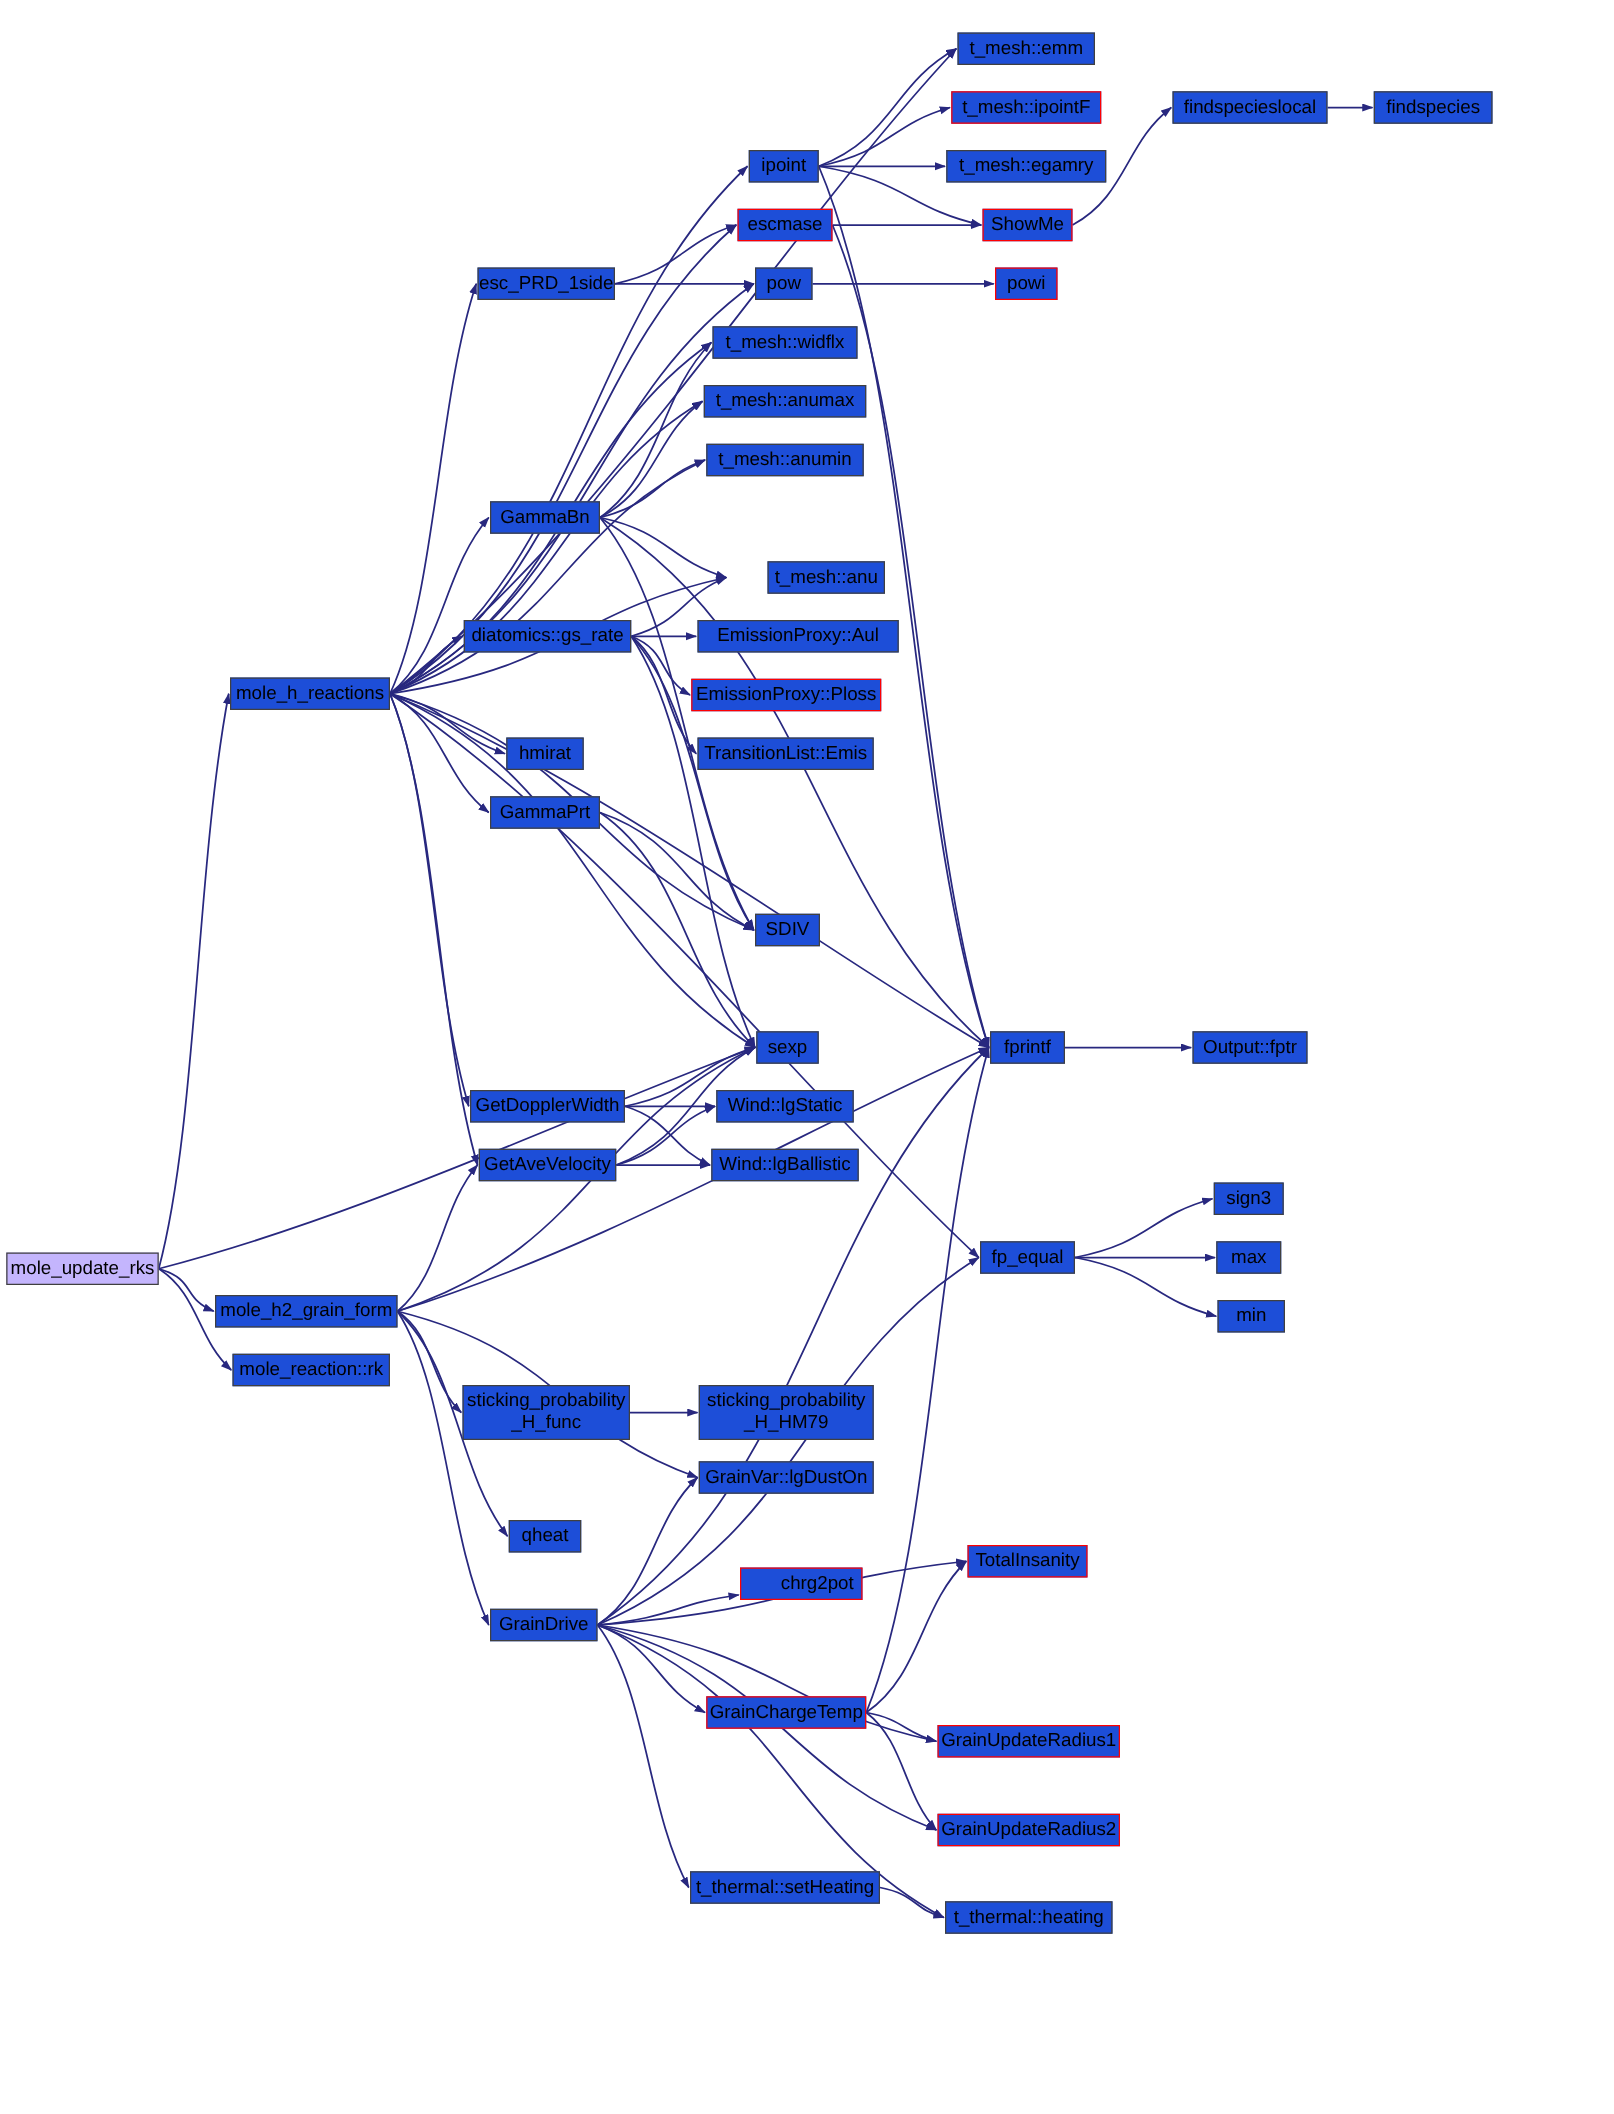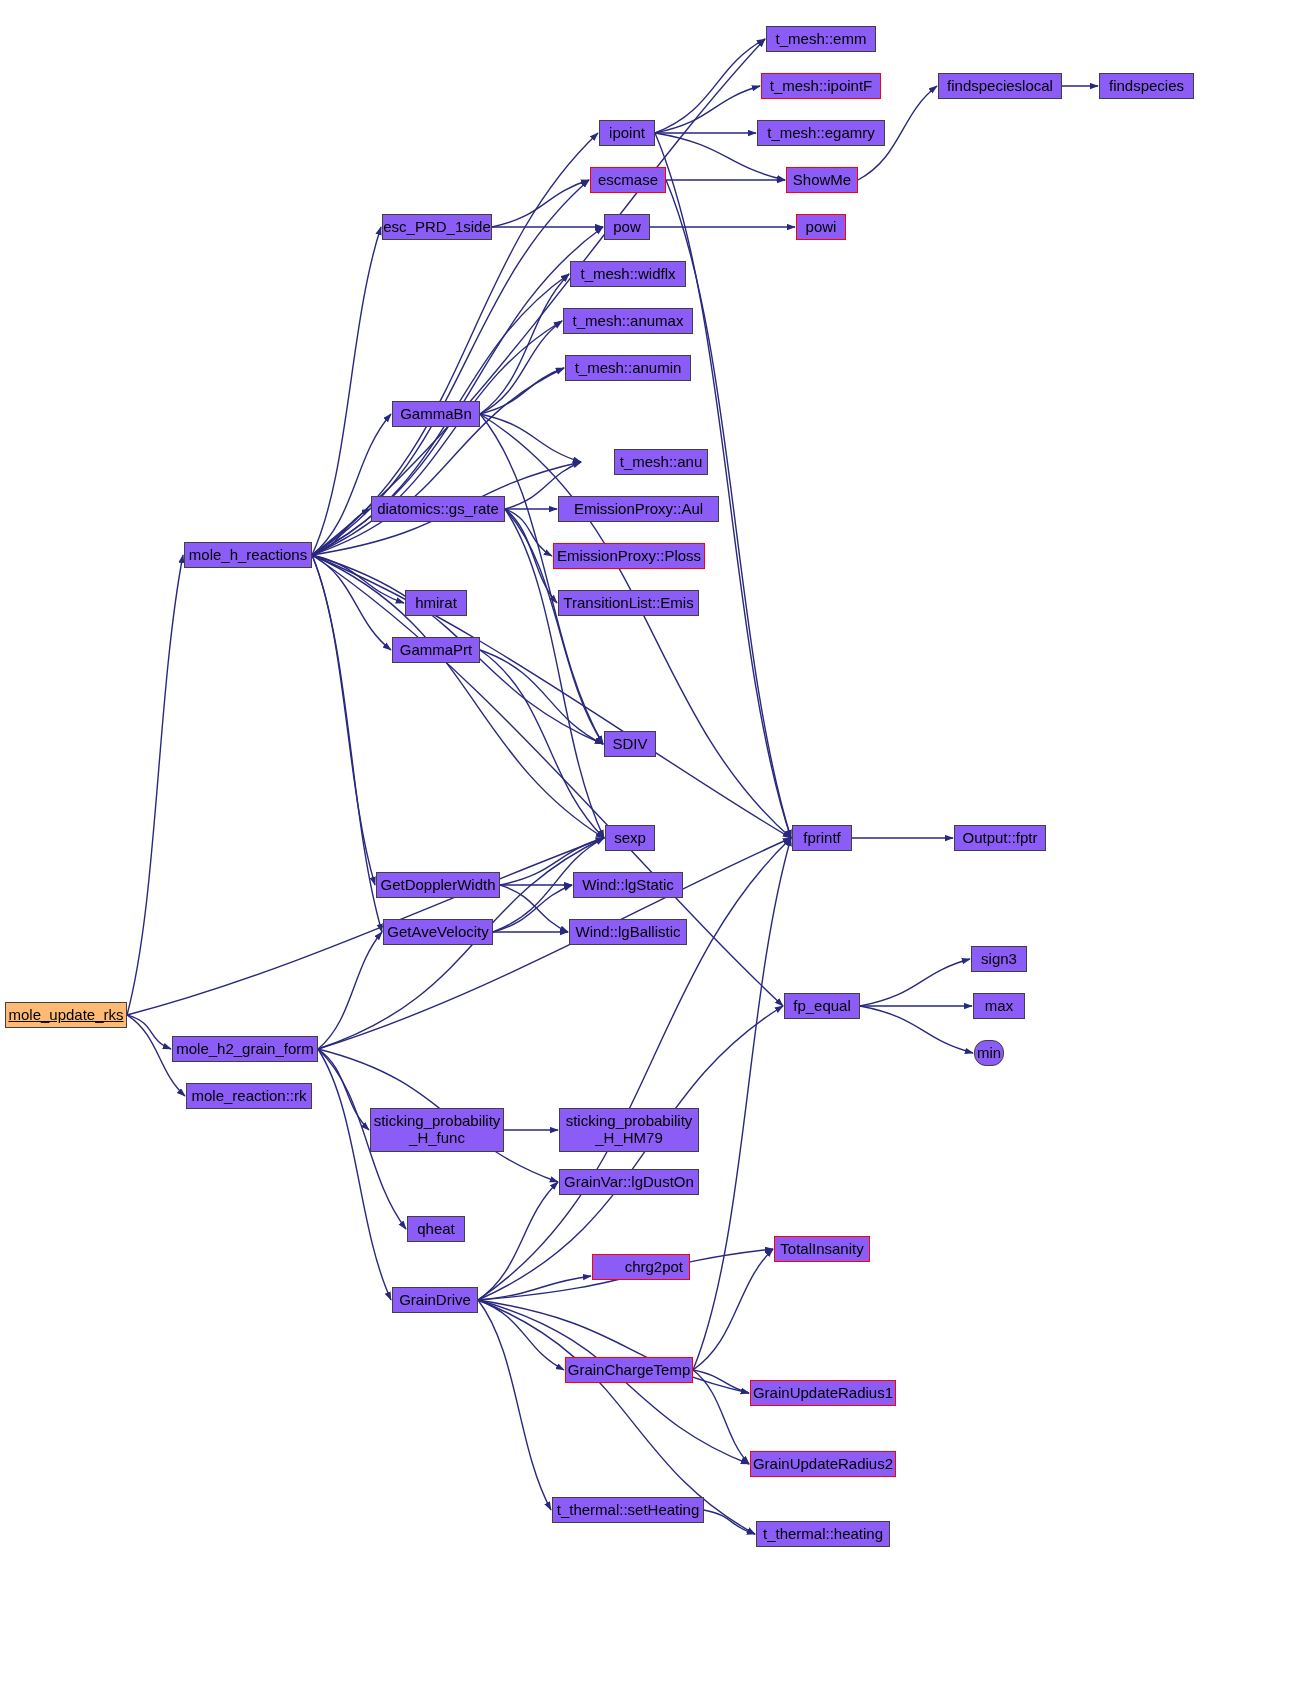--- a/index.html
+++ b/index.html
@@ -19,39 +19,38 @@
     position: absolute;
     left: 0;
     top: 0;
     width: 1291px;
     height: 1691px;
     pointer-events: none;
   }
   .node {
     position: absolute;
     box-sizing: border-box;
-    background: #8b5cf6;
+    background: #1d4ed8;
     border: 1px solid #404040;
     display: flex;
     align-items: center;
     justify-content: center;
     text-align: center;
     font-size: 15px;
     line-height: 1.12;
     color: #000000;
     white-space: pre;
     z-index: 5;
   }
   .node.red {
     border-color: #ff0000;
   }
   .node.root {
-    background: #fdba74;
+    background: #c4b5fd;
     border-color: #404040;
-    text-decoration: underline;
   }
   .node .lbl {
     display: block;
     padding: 0 6px;
   }
 </style>
 </head>
 <body>
 
 <div id="canvas">
@@ -177,21 +176,21 @@
       <div class="node" style="left: 605px; top: 825px; width: 50px; height: 26px;"><span class="lbl">sexp</span></div>
       <div class="node" style="left: 792px; top: 825px; width: 60px; height: 26px;"><span class="lbl">fprintf</span></div>
       <div class="node" style="left: 954px; top: 825px; width: 92px; height: 26px;"><span class="lbl">Output::fptr</span></div>
       <div class="node" style="left: 376px; top: 872px; width: 124px; height: 26px;"><span class="lbl">GetDopplerWidth</span></div>
       <div class="node" style="left: 573px; top: 872px; width: 110px; height: 26px;"><span class="lbl">Wind::lgStatic</span></div>
       <div class="node" style="left: 383px; top: 919px; width: 110px; height: 26px;"><span class="lbl">GetAveVelocity</span></div>
       <div class="node" style="left: 569px; top: 919px; width: 118px; height: 26px;"><span class="lbl">Wind::lgBallistic</span></div>
       <div class="node" style="left: 971px; top: 946px; width: 56px; height: 26px;"><span class="lbl">sign3</span></div>
       <div class="node" style="left: 784px; top: 993px; width: 76px; height: 26px;"><span class="lbl">fp_equal</span></div>
       <div class="node" style="left: 973px; top: 993px; width: 52px; height: 26px;"><span class="lbl">max</span></div>
-      <div class="node" style="left: 974px; top: 1040px; width: 30px; height: 26px; border-radius: 12px;"><span class="lbl">min</span></div>
+      <div class="node" style="left: 974px; top: 1040px; width: 54px; height: 26px;"><span class="lbl">min</span></div>
       <div class="node" style="left: 370px; top: 1108px; width: 134px; height: 44px;"><span class="lbl">sticking_probability
 _H_func</span></div>
       <div class="node" style="left: 559px; top: 1108px; width: 140px; height: 44px;"><span class="lbl">sticking_probability
 _H_HM79</span></div>
       <div class="node" style="left: 559px; top: 1169px; width: 140px; height: 26px; text-align: center;"><span class="lbl">GrainVar::lgDustOn</span></div>
       <div class="node" style="left: 407px; top: 1216px; width: 58px; height: 26px;"><span class="lbl">qheat</span></div>
       <div class="node red" style="left: 774px; top: 1236px; width: 96px; height: 26px;"><span class="lbl">TotalInsanity</span></div>
       <div class="node red" style="left: 592px; top: 1254px; width: 98px; height: 26px; justify-content: flex-end;"><span class="lbl">chrg2pot</span></div>
       <div class="node" style="left: 392px; top: 1287px; width: 86px; height: 26px;"><span class="lbl">GrainDrive</span></div>
       <div class="node red" style="left: 565px; top: 1357px; width: 128px; height: 26px;"><span class="lbl">GrainChargeTemp</span></div>

